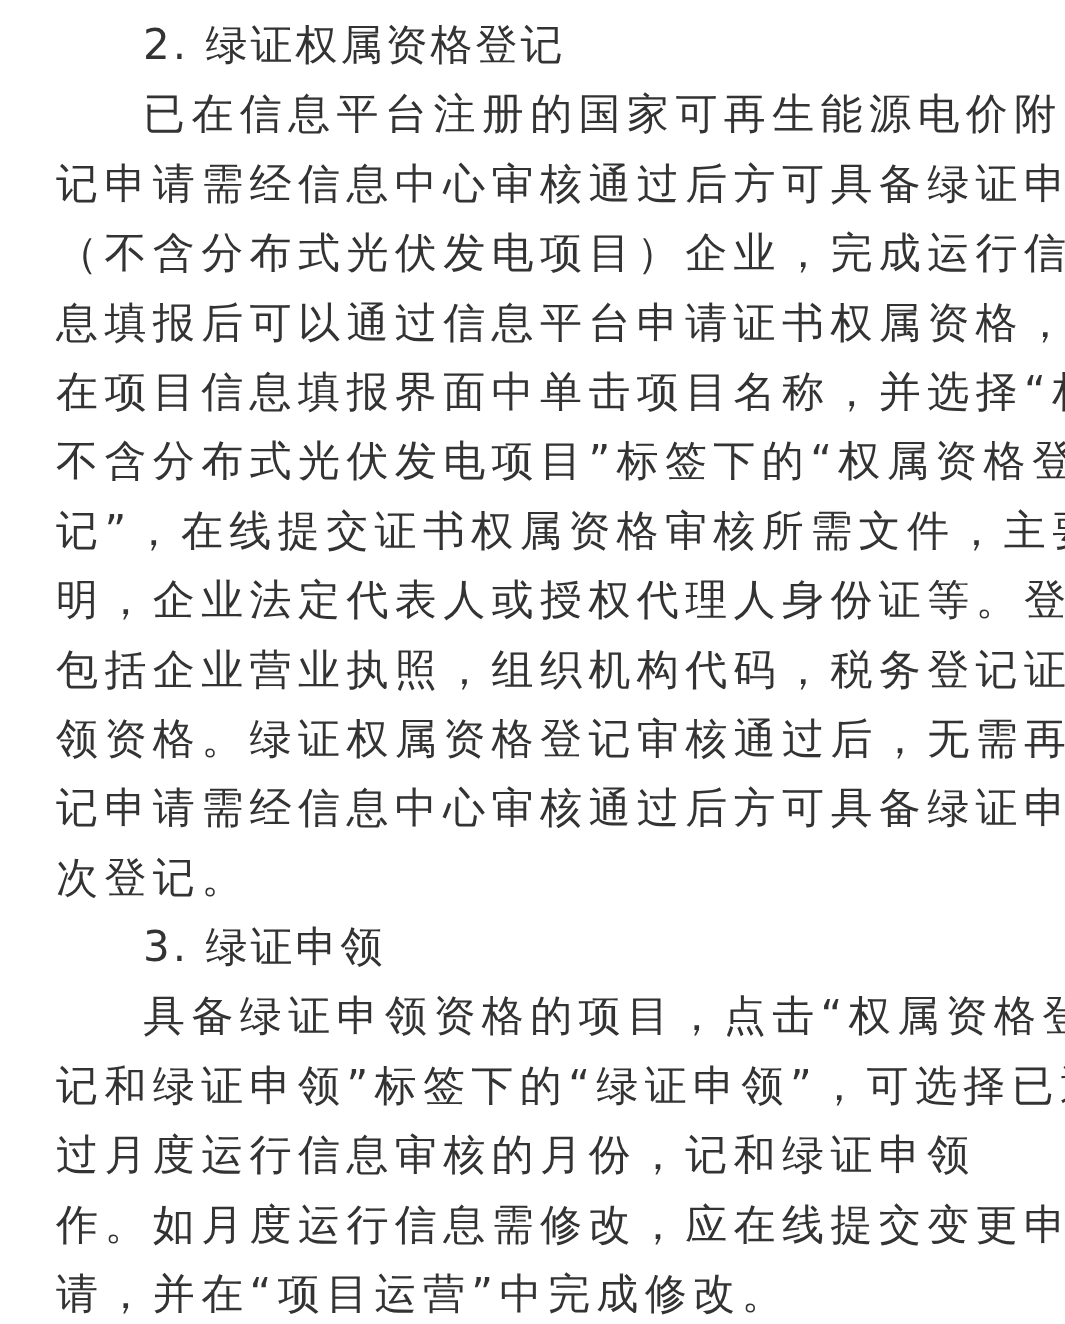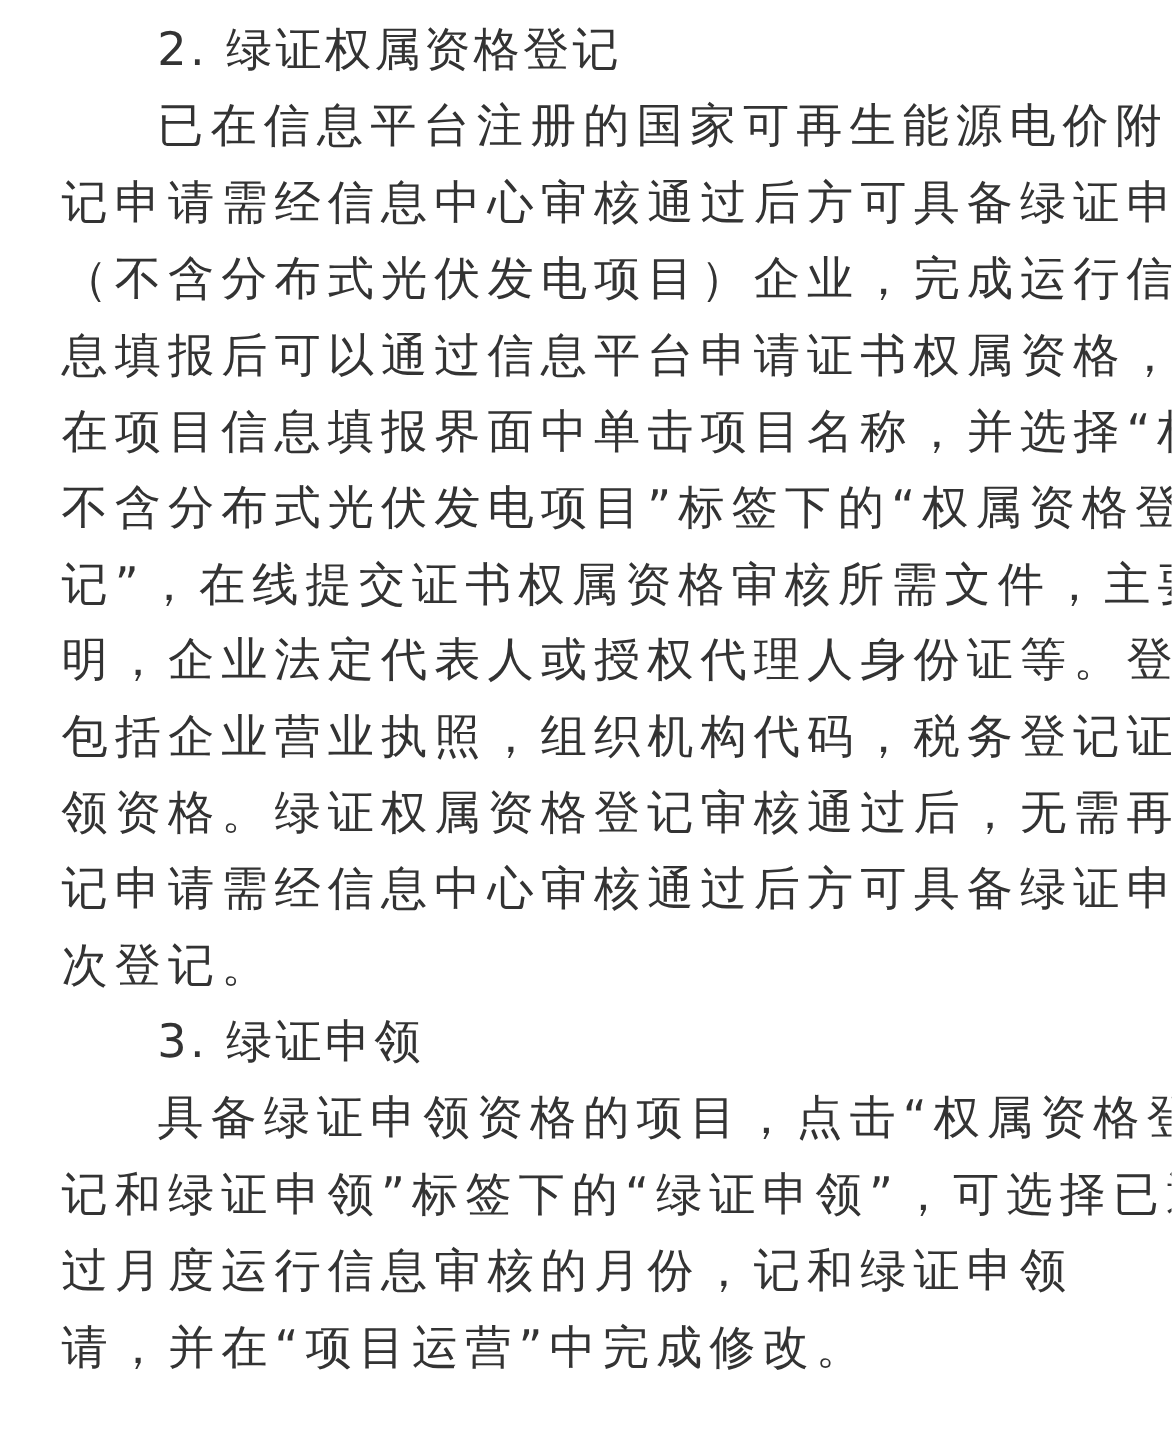--- a/index.html
+++ b/index.html
@@ -59,17 +59,18 @@
       <span class="line">次登记。</span>
     </div>
   </div>
 
   <div>
     <span class="line indent heading">3. 绿证申领</span>
     <div>
       <span class="line indent">具备绿证申领资格的项目，点击“权属资格登</span>
       <span class="line">记和绿证申领”标签下的“绿证申领”，可选择已通</span>
       <span class="line">过月度运行信息审核的月份，记和绿证申领</span>
+      <span class="line">作。如月度运行信息需修改，应在线提交变更申</span>
       <span class="line">请，并在“项目运营”中完成修改。</span>
     </div>
   </div>
 
 </div>
 
 </body></html>

